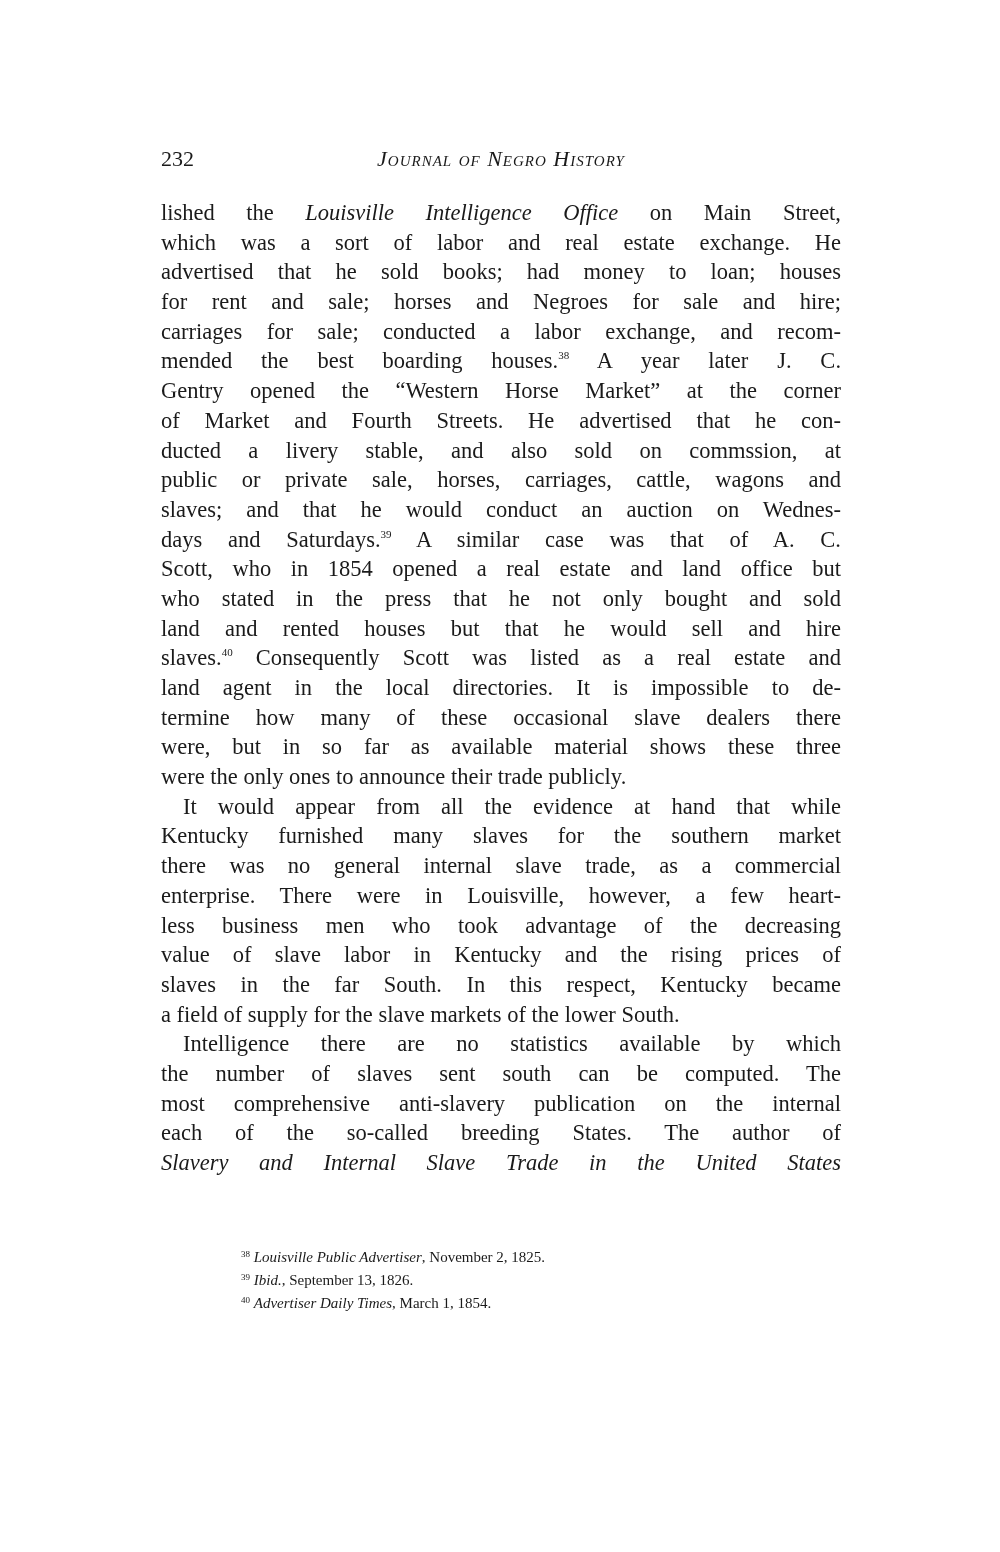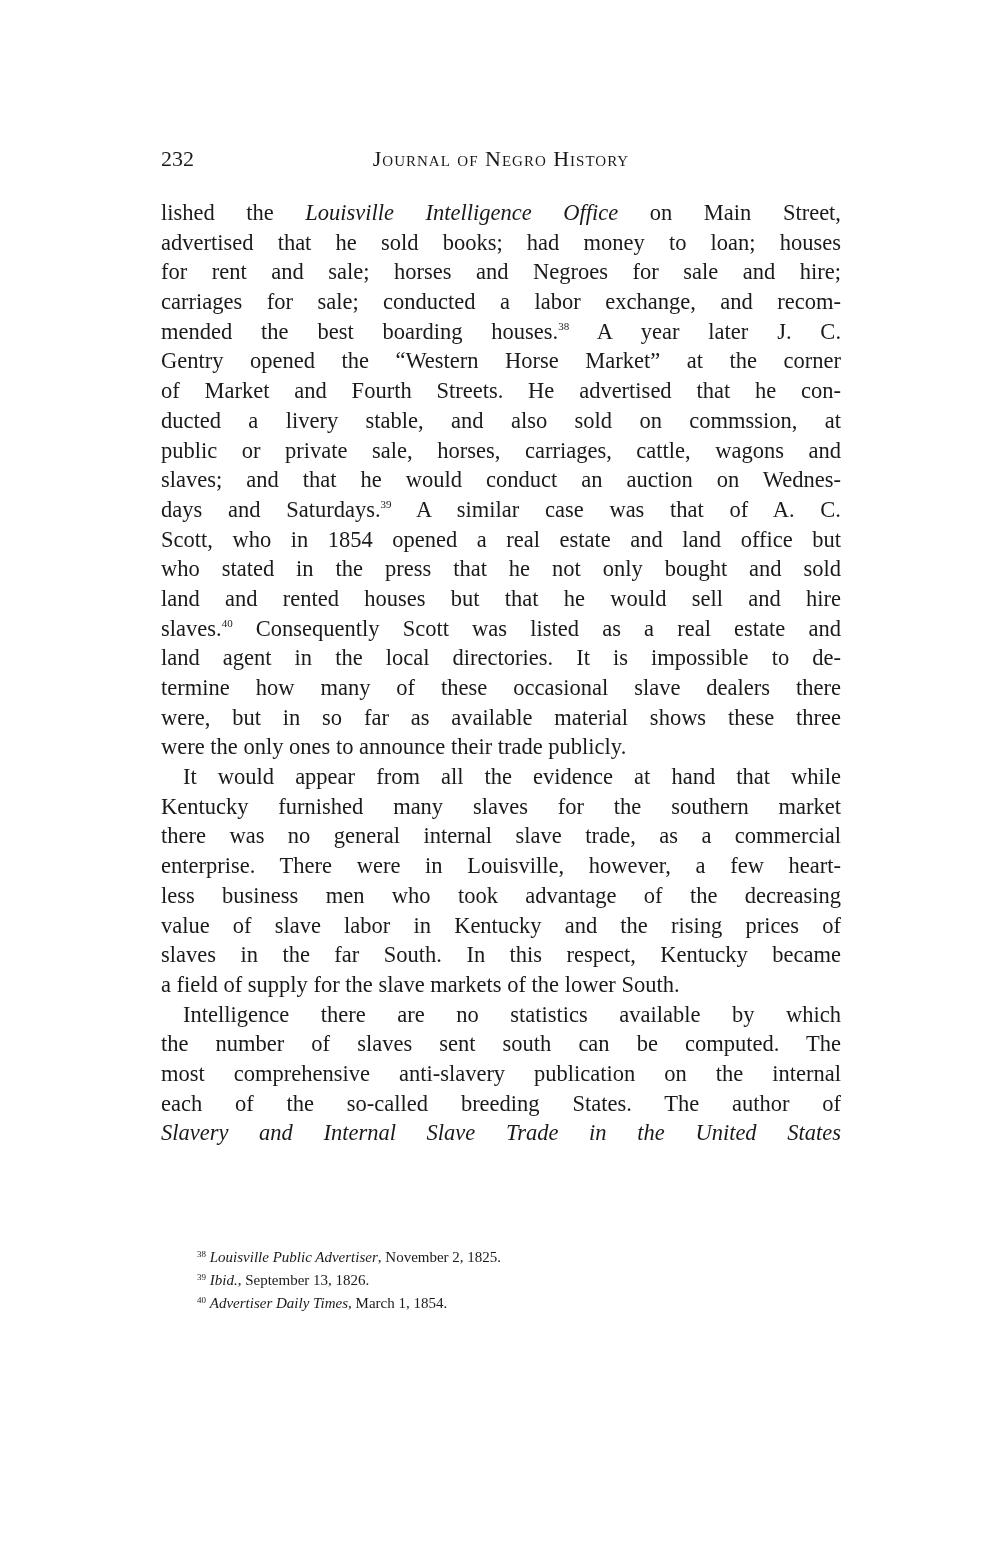--- a/index.html
+++ b/index.html
@@ -1,40 +1,41 @@
 <!DOCTYPE html>
 <html><head>
 <meta charset="utf-8">
 <style>
   html, body { margin:0; padding:0; background:#ffffff; }
   body { width:1000px; height:1552px; position:relative; overflow:hidden; font-family:"Liberation Serif","DejaVu Serif",serif; color:#1a1a1a; }
   .header { position:absolute; top:146px; left:161px; width:680px; height:30px; font-size:22px; }
   .page-num { position:absolute; left:0; top:0;text-align:center; }
-  .running-title { position:absolute; left:0; right:0; text-align:center; font-variant:small-caps; letter-spacing:1px; }
+  .running-title { position:absolute; left:0; right:0; text-align:center; font-variant:small-caps; letter-spacing:1px;font-style:italic; }
   .body-text { position:absolute; top:198px; left:161px; width:680px; font-size:22.5px; line-height:29.7px; }
   .line { display:block; text-align:justify; text-align-last:justify; white-space:nowrap; height:29.7px; }
   .line.last { text-align-last:left; }
   .line.indent { padding-left:22px; }
   sup { font-size:11px; vertical-align:9px; line-height:0; }
   .footnotes { position:absolute; top:1246px; left:197px; width:640px; font-size:15px; line-height:23px; }
-  .fn { display:block; white-space:nowrap; }
+  .fn { display:block; white-space:nowrap;margin-left:44px; }
   .fn sup { font-size:9px; vertical-align:5px; }
   i { font-style:italic; }
 </style>
 </head>
 <body>
 
 <div class="header">
   <span class="page-num">232</span>
   <span class="running-title">Journal of Negro History</span>
 </div>
 
 <div class="body-text" id="body-text">
     <div>
       <span class="line">lished the <i>Louisville Intelligence Office</i> on Main Street,</span>
+      <span class="line">which was a sort of labor and real estate exchange.  He</span>
       <span class="line">advertised that he sold books; had money to loan; houses</span>
       <span class="line">for rent and sale; horses and Negroes for sale and hire;</span>
       <span class="line">carriages for sale; conducted a labor exchange, and recom-</span>
       <span class="line">mended the best boarding houses.<sup>38</sup>  A year later J. C.</span>
       <span class="line">Gentry opened the “Western Horse Market” at the corner</span>
       <span class="line">of Market and Fourth Streets.  He advertised that he con-</span>
       <span class="line">ducted a livery stable, and also sold on commssion, at</span>
       <span class="line">public or private sale, horses, carriages, cattle, wagons and</span>
       <span class="line">slaves; and that he would conduct an auction on Wednes-</span>
       <span class="line">days and Saturdays.<sup>39</sup>  A similar case was that of A. C.</span>

